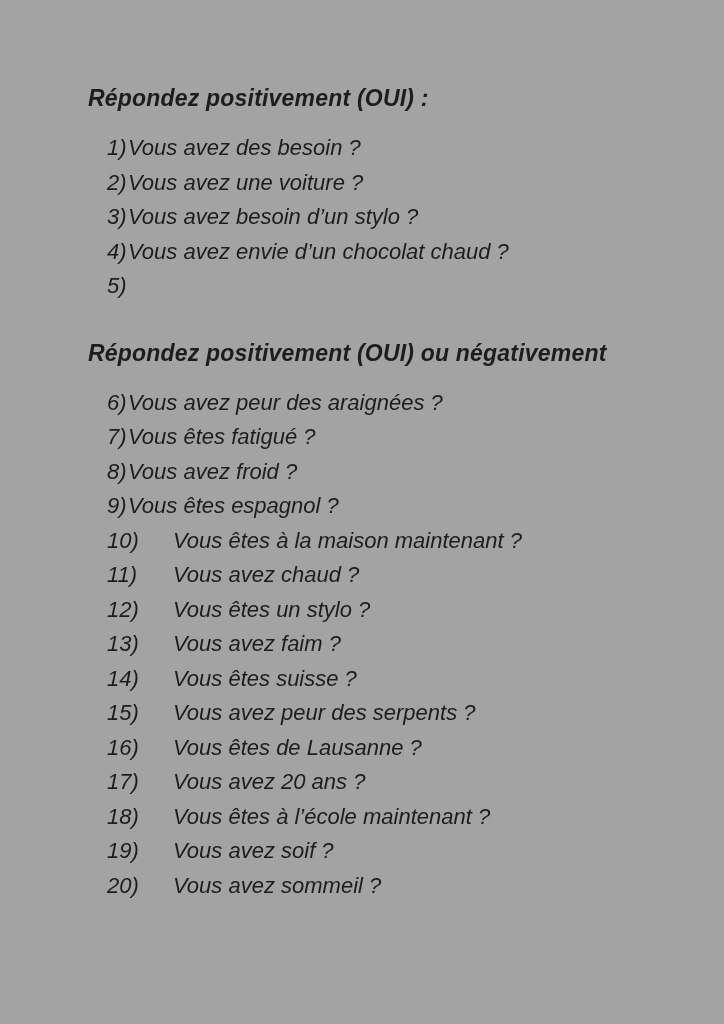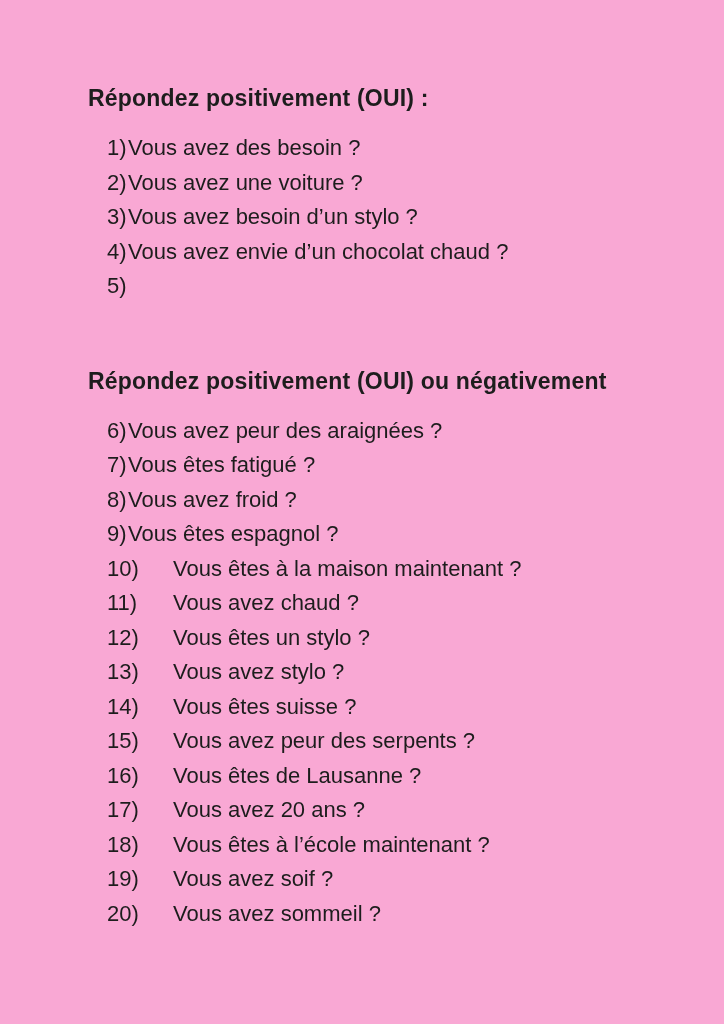--- a/index.html
+++ b/index.html
@@ -4,32 +4,33 @@
 <title>Worksheet</title>
 <style>
   * { margin: 0; padding: 0; box-sizing: border-box; }
   html, body { background: #ffffff; }
 
   .page {
     position: relative;
     width: 724px;
     height: 1024px;
     margin: 0 auto;
-    background: #f9a8d4;
+    background: #a3a3a3;
     font-family: "Liberation Sans", "DejaVu Sans", sans-serif;
     color: #1d1d1d;
     overflow: hidden;
+    font-style: italic;
   }
 
   .content {
     padding: 81px 40px 0 88px;
   }
 
   .section + .section {
-    margin-top: 60px;
+    margin-top: 32px;
   }
 
   .heading-line {
     font-size: 23px;
     font-weight: 700;
     line-height: 35px;
     letter-spacing: 0.2px;
     white-space: nowrap;
   }
 
@@ -130,21 +131,21 @@
     <span class="text">Vous avez chaud ?</span>
   </li>
 
   <li class="question wide">
     <span class="num">12)</span>
     <span class="text">Vous êtes un stylo ?</span>
   </li>
 
   <li class="question wide">
     <span class="num">13)</span>
-    <span class="text">Vous avez stylo ?</span>
+    <span class="text">Vous avez faim ?</span>
   </li>
 
   <li class="question wide">
     <span class="num">14)</span>
     <span class="text">Vous êtes suisse ?</span>
   </li>
 
   <li class="question wide">
     <span class="num">15)</span>
     <span class="text">Vous avez peur des serpents ?</span>

